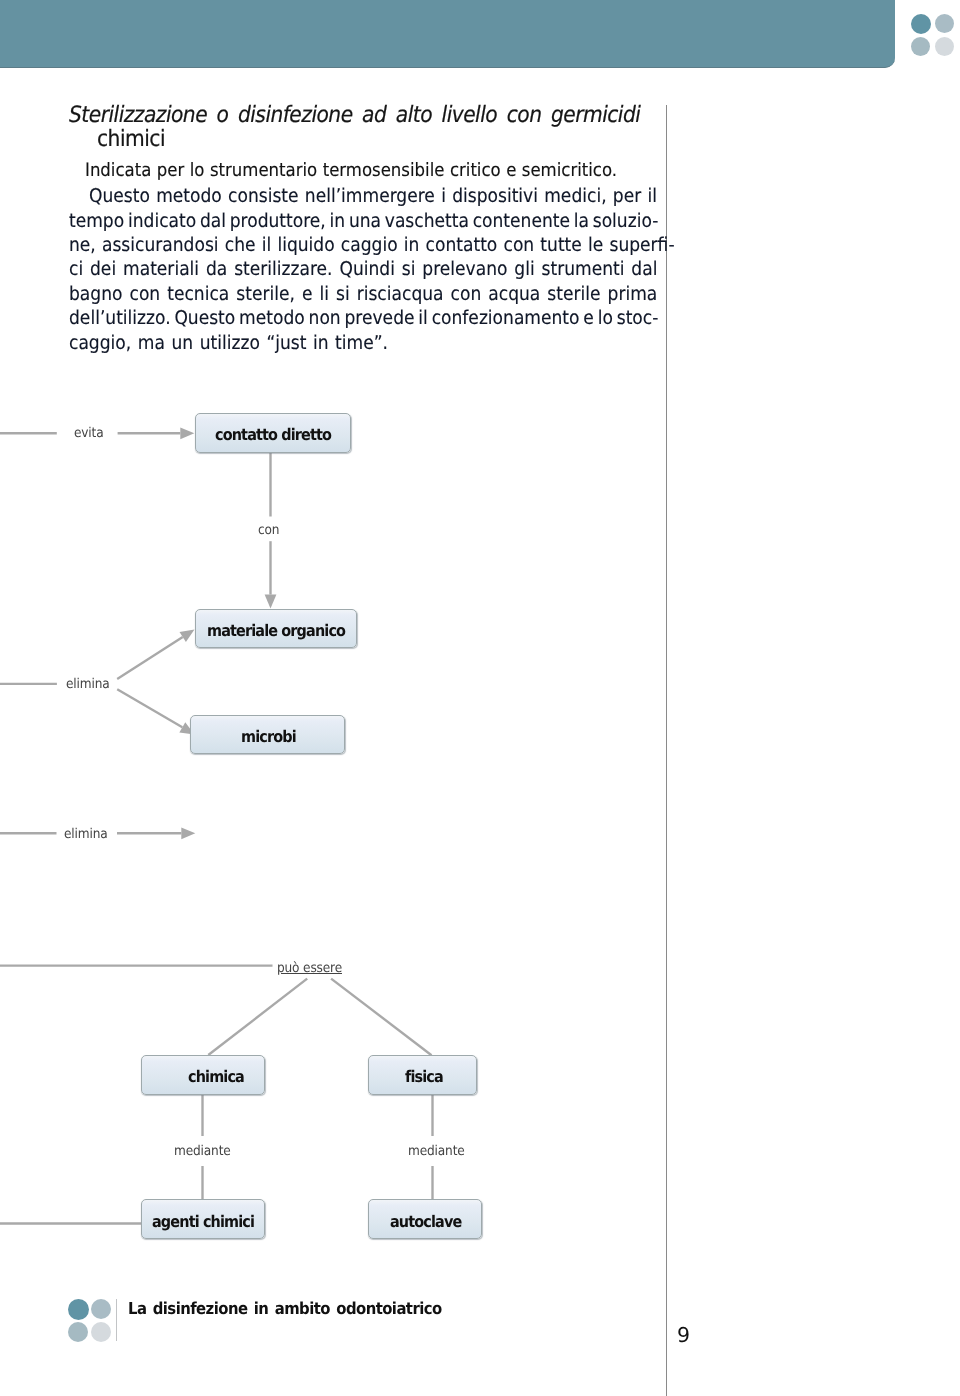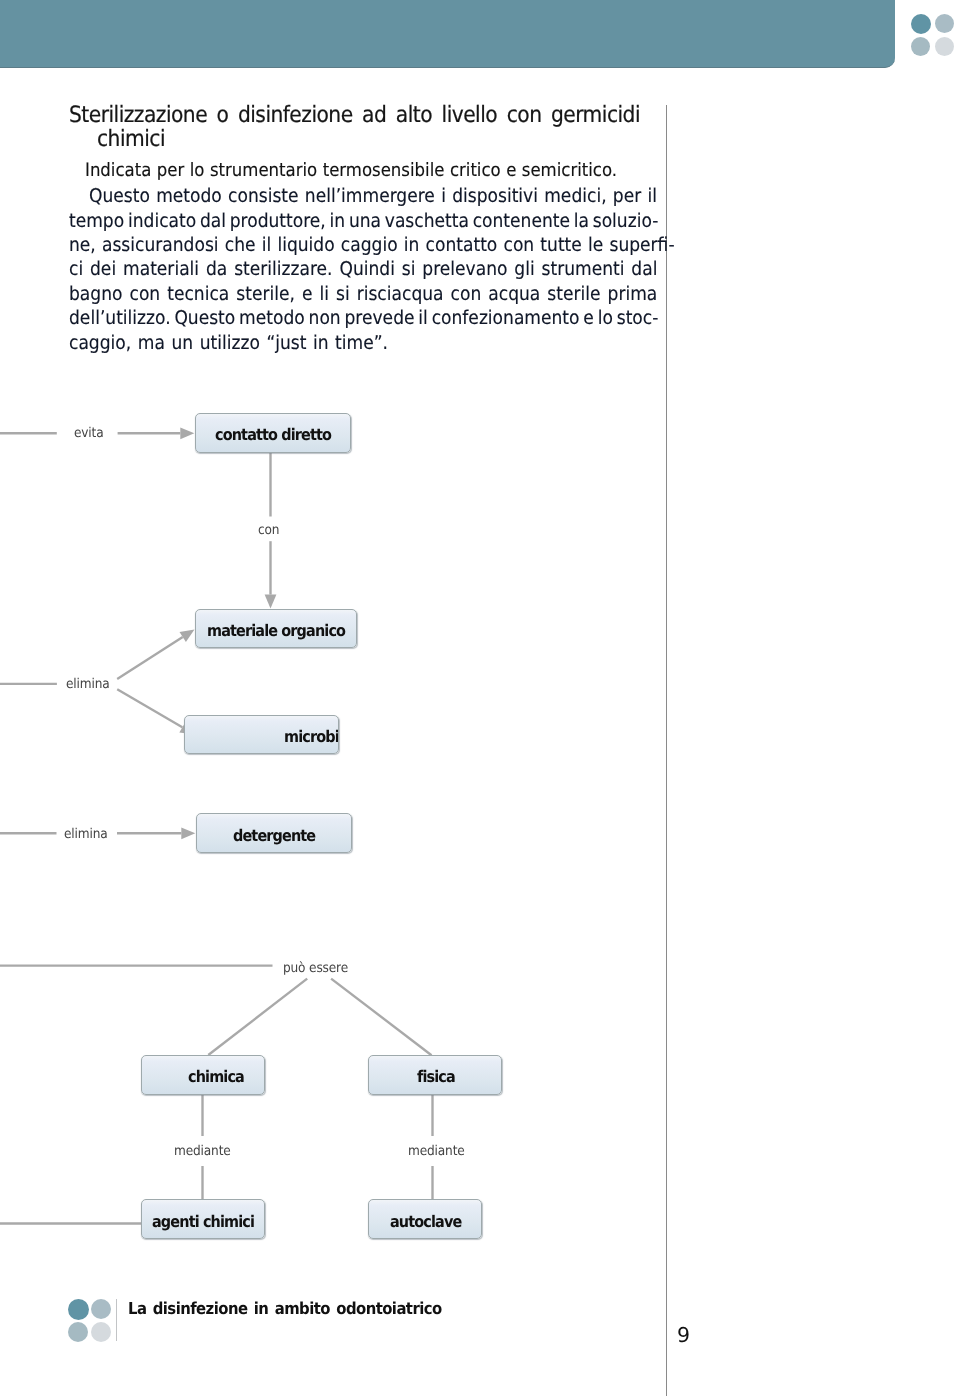--- a/index.html
+++ b/index.html
@@ -77,21 +77,21 @@
     <span class="dot" style="left:0;top:0;width:20px;height:20px;background:#6094a5"></span>
     <span class="dot" style="left:24px;top:0;width:19px;height:19px;background:#a9bcc5"></span>
     <span class="dot" style="left:0;top:23px;width:19px;height:19px;background:#a5bac2"></span>
     <span class="dot" style="left:24px;top:23px;width:19px;height:19px;background:#d5dade"></span>
   </div>
 
   <div id="right-rule"></div>
 
   <div id="text-col">
     <div id="doc-title" style="top:104px">
-        <div style="white-space: nowrap; display: table; word-spacing: 3.623px;">Sterilizzazione o disinfezione ad alto livello con germicidi</div>
+        <div style="white-space: nowrap; display: table; word-spacing: 3.623px; font-style: italic;">Sterilizzazione o disinfezione ad alto livello con germicidi</div>
         <div style="white-space: nowrap; display: table; margin-left: 28px;">chimici</div>
       </div>
     <div class="tline" style="top: 161.5px; word-spacing: 0.201px; margin-left: 16px;">Indicata per lo strumentario termosensibile critico e semicritico.</div>
     <div id="body-lines">
         <div class="tjust" style="top: 187.3px; padding-left: 20px; word-spacing: 0.848px;">Questo metodo consiste nell’immergere i dispositivi medici, per il</div>
         <div class="tjust" style="top: 211.67px; word-spacing: -1.667px;">tempo indicato dal produttore, in una vaschetta contenente la soluzio-</div>
         <div class="tjust" style="top: 236.04px; word-spacing: 0.766px;">ne, assicurandosi che il liquido caggio in contatto con tutte le superfi-</div>
         <div class="tjust" style="top: 260.41px; word-spacing: 1.445px;">ci dei materiali da sterilizzare. Quindi si prelevano gli strumenti dal</div>
         <div class="tjust" style="top: 284.78px; word-spacing: 1.598px;">bagno con tecnica sterile, e li si risciacqua con acqua sterile prima</div>
         <div class="tjust" style="top: 309.15px; word-spacing: -1.601px;">dell’utilizzo. Questo metodo non prevede il confezionamento e lo stoc-</div>
@@ -123,43 +123,40 @@
         <line x1="432.5" y1="1094.6" x2="432.5" y2="1136" stroke="#a9a9a9" stroke-width="2.4"></line>
         <line x1="432.5" y1="1166" x2="432.5" y2="1199.5" stroke="#a9a9a9" stroke-width="2.4"></line>
         <line x1="0" y1="1223.5" x2="141" y2="1223.5" stroke="#a9a9a9" stroke-width="2.4"></line>
       </svg>
   <div class="nodebox" style="left: 195.3px; top: 413.1px; width: 155.3px; height: 39.8px;">
         <span>contatto diretto</span>
       </div>
       <div class="nodebox" style="left: 194.8px; top: 608.5px; width: 162px; height: 39.6px;">
         <span>materiale organico</span>
       </div>
-      <div class="nodebox" style="left: 184px; top: 714.9px; width: 155.4px; height: 39.6px; justify-content: flex-end;">
+      <div class="nodebox" style="left: 190px; top: 714.9px; width: 155.4px; height: 39.6px;">
         <span>microbi</span>
-      </div>
-      <div class="nodebox" style="left: 196.3px; top: 813.4px; width: 155.4px; height: 39.4px;">
-        <span>detergente</span>
       </div>
       <div class="nodebox" style="left: 140.6px; top: 1054.7px; width: 124.1px; height: 39.9px; padding-left: 26px;">
         <span>chimica</span>
       </div>
-      <div class="nodebox" style="left: 368.4px; top: 1054.5px; width: 134px; height: 40.1px;">
+      <div class="nodebox" style="left: 368.4px; top: 1054.5px; width: 109px; height: 40.1px;">
         <span>fisica</span>
       </div>
       <div class="nodebox" style="left: 140.5px; top: 1199px; width: 124.2px; height: 40.2px;">
         <span>agenti chimici</span>
       </div>
       <div class="nodebox" style="left: 368.2px; top: 1199px; width: 114px; height: 40.2px;">
         <span>autoclave</span>
       </div>
       <div class="elabel" style="left: 73.5px; top: 427.4px;">evita</div>
       <div class="elabel" style="left: 258.1px; top: 524.2px;">con</div>
       <div class="elabel" style="left: 65.9px; top: 678.2px;">elimina</div>
       <div class="elabel" style="left: 63.5px; top: 827.6px;">elimina</div>
-      <div class="elabel" style="left: 283px; top: 961.6px;">può essere</div>
+      <div class="elabel" style="left: 277px; top: 961.6px; text-decoration: underline;">può essere</div>
       <div class="elabel" style="left: 174.4px; top: 1144.6px;">mediante</div>
       <div class="elabel" style="left: 408.3px; top: 1144.8px;">mediante</div>
     </div>
 
   <div id="footer-logo">
     <span class="dot" style="left:0;top:0;width:21px;height:21px;background:#6094a5"></span>
     <span class="dot" style="left:23px;top:0;width:20px;height:20px;background:#a9bcc5"></span>
     <span class="dot" style="left:0;top:23px;width:20px;height:20px;background:#a5bac2"></span>
     <span class="dot" style="left:23px;top:23px;width:20px;height:20px;background:#d5dade"></span>
   </div>

